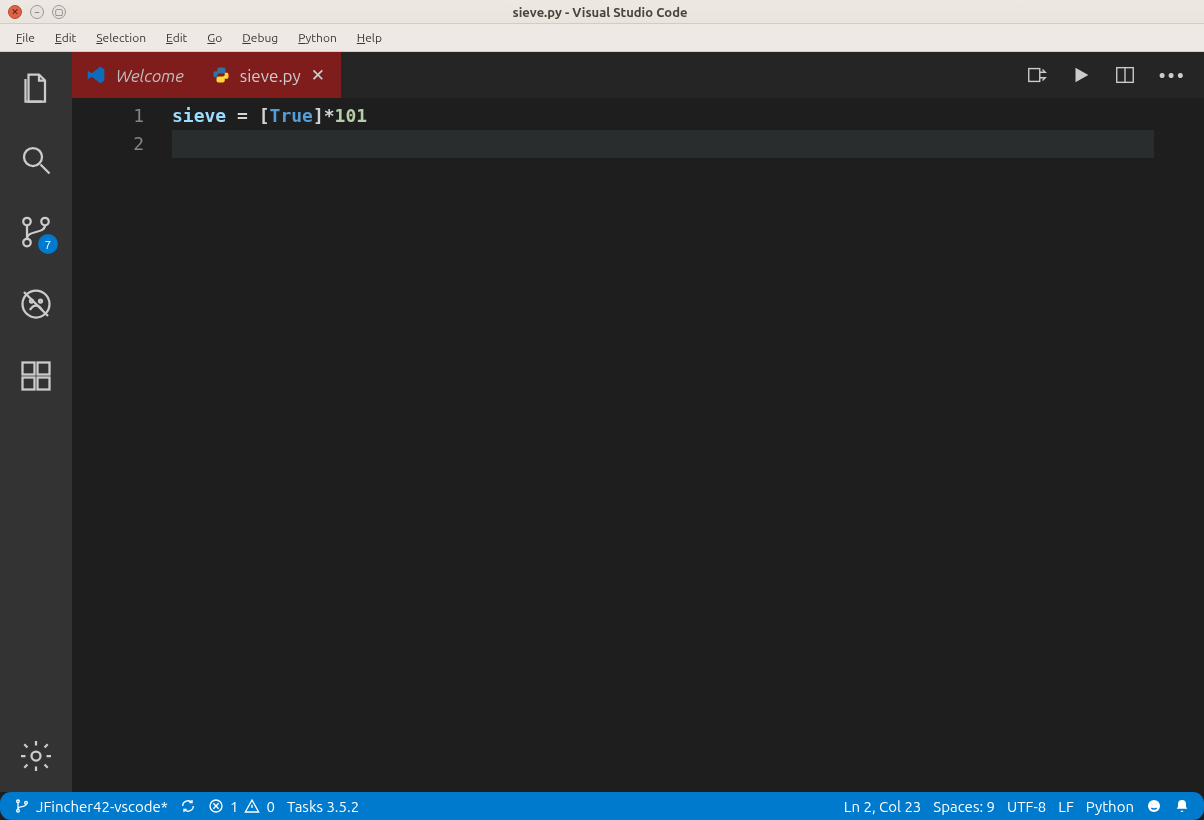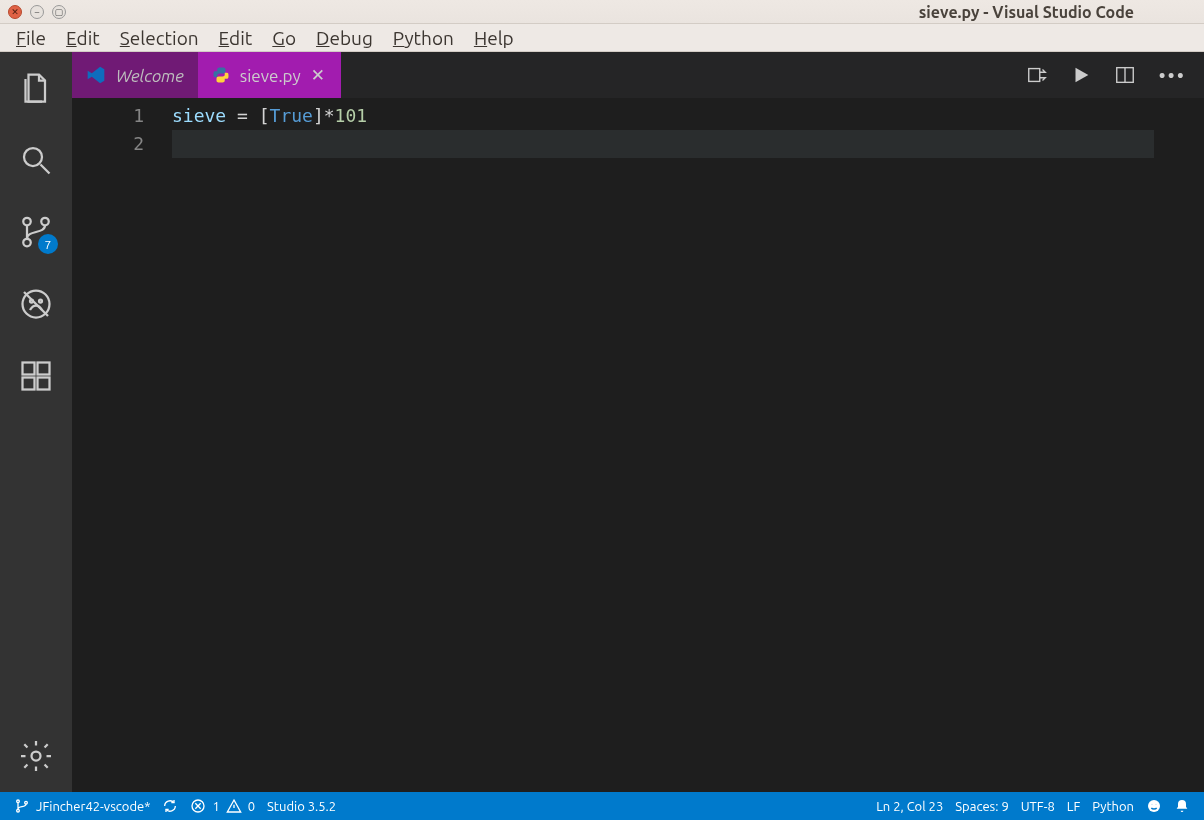--- a/index.html
+++ b/index.html
@@ -5,66 +5,66 @@
   * { margin: 0; padding: 0; box-sizing: border-box; }
   body { width: 1204px; height: 820px; font-family: "Ubuntu", "Segoe UI", sans-serif; background: #1e1e1e; overflow: hidden; }
 
   
   .titlebar { height: 24px; background: linear-gradient(#eee8e3, #eae4df); display: flex; align-items: center; border-bottom: 1px solid #d3ccc5; }
   .window-controls { display: flex; align-items: center; gap: 8px; padding-left: 8px; }
   .wc { width: 14px; height: 14px; border-radius: 50%; border: 1px solid #999; display:flex; align-items:center; justify-content:center; font-size:9px; color:#555;}
   .wc.close { background: #e06245; border-color:#b74a2f; color:#4a1d10;}
   .wc.min { background: #e7e2dd; }
   .wc.max { background: #e7e2dd; }
-  .title { flex:1; text-align:right; font-size:16px; font-weight:bold; color:#4a433c; }
-
-  
-  .menubar { height: 28px; background: #eee9e5; display:flex; align-items:center; padding-left:6px; border-bottom:1px solid #d3ccc5; font-size:19px; color:#3c3631;}
+  .title { flex:1; text-align:center; font-size:13px; font-weight:bold; color:#4a433c; }
+
+  
+  .menubar { height: 28px; background: #eee9e5; display:flex; align-items:center; padding-left:6px; border-bottom:1px solid #d3ccc5; font-size:12px; color:#3c3631;}
   .menu-item { padding: 0 10px; }
   .mn-underline::first-letter { text-decoration: underline; }
 
   
   .main { display:flex; height: calc(820px - 24px - 28px - 28px); }
   .activitybar { width:72px; background:#333333; display:flex; flex-direction:column; justify-content:space-between; }
   .activity-top, .activity-bottom { display:flex; flex-direction:column; }
   .act-item { height:72px; display:flex; align-items:center; justify-content:center; position:relative; }
   .act-item svg { width:36px; height:36px; stroke:#cccccc; fill:none; stroke-width:1.5; }
   .badge { position:absolute; bottom:14px; right:14px; background:#007acc; color:#fff; border-radius:50%; width:20px; height:20px; font-size:12px; display:flex; align-items:center; justify-content:center; }
 
   
   .editor-region { flex:1; display:flex; flex-direction:column; background:#1e1e1e; }
   .tabbar { height:46px; background:#252526; display:flex; align-items:stretch; }
   .tab { display:flex; align-items:center; padding:0 14px; gap:10px; color:#cccccc; font-size:17px; }
-  .tab.inactive { background:#701a75; font-style:italic; color:#bdbdbd; }
-  .tab.active { background:#a21caf; }
+  .tab.inactive { background:#7f1d1d; font-style:italic; color:#bdbdbd; }
+  .tab.active { background:#7f1d1d; }
   .tab .close { width:16px; color:#cccccc; font-size:17px; }
   .py-icon { width:18px; height:18px; }
   .vsc-icon { width:20px; height:20px; }
   .tab-actions { margin-left:auto; display:flex; align-items:center; gap:22px; padding-right:18px; }
   .tab-actions svg { width:22px; height:22px; stroke:#cccccc; fill:none; stroke-width:1.5;}
   .ellipsis { color:#cccccc; font-size:20px; letter-spacing:2px; }
 
   
   .code { flex:1; display:flex; font-family: "Consolas", "Menlo", monospace; font-size:18px; line-height:28px; position:relative; }
   .gutter { width:100px; text-align:right; padding-right:28px; color:#858585; padding-top:4px;}
   .lines { flex:1; padding-top:4px; color:#d4d4d4; position:relative;}
-  .line { white-space:pre; }
+  .line { white-space:pre;font-weight:bold; }
   .kw { color:#c586c0; }
   .const { color:#569cd6; }
   .num { color:#b5cea8; }
   .fn { color:#dcdcaa; }
   .id { color:#9cdcfe; }
   .err-underline { text-decoration: underline wavy #f44747; text-decoration-skip-ink: none;}
   .line2bg { position:absolute; top:32px; left:0; right:30px; height:28px; background:#2a2d2e; }
   .lines .line { position:relative; z-index:1; }
   .cursor { display:inline-block; width:2px; height:22px; background:#aeafad; vertical-align:middle; margin-bottom:3px;}
   .overview { width:20px; background:#1e1e1e; }
 
   
-  .statusbar { height:28px; background:#007acc; color:#ffffff; display:flex; align-items:center; font-size:13px; padding:0 14px; gap:12px;}
+  .statusbar { height:28px; background:#007acc; color:#ffffff; display:flex; align-items:center; font-size:15px; padding:0 14px; gap:12px;border-radius:11px;}
   .statusbar .spacer { flex:1; }
   .status-item { display:flex; align-items:center; gap:6px; }
   .status-item svg { width:16px; height:16px; stroke:#fff; fill:none; stroke-width:2;}
   .icon-fill { fill:#fff; stroke:none; }
 </style>
 </head>
 <body>
 
 <div class="titlebar">
   <div class="window-controls">
@@ -210,21 +210,21 @@
         <path d="M8 8l8 8M16 8l-8 8"></path>
       </svg>
     <span>1</span>
     <svg viewBox="0 0 24 24">
         <path d="M12 3l10 18H2z"></path>
         <path d="M12 10v5M12 18v0"></path>
       </svg>
     <span>0</span>
   </div>
   <div class="status-item">
-    <span>Studio 3.5.2</span>
+    <span>Tasks 3.5.2</span>
   </div>
   <div class="spacer"></div>
   <div class="status-item">
     <span>Ln 2, Col 23</span>
   </div>
   <div class="status-item">
     <span>Spaces: 9</span>
   </div>
   <div class="status-item">
     <span>UTF-8</span>

